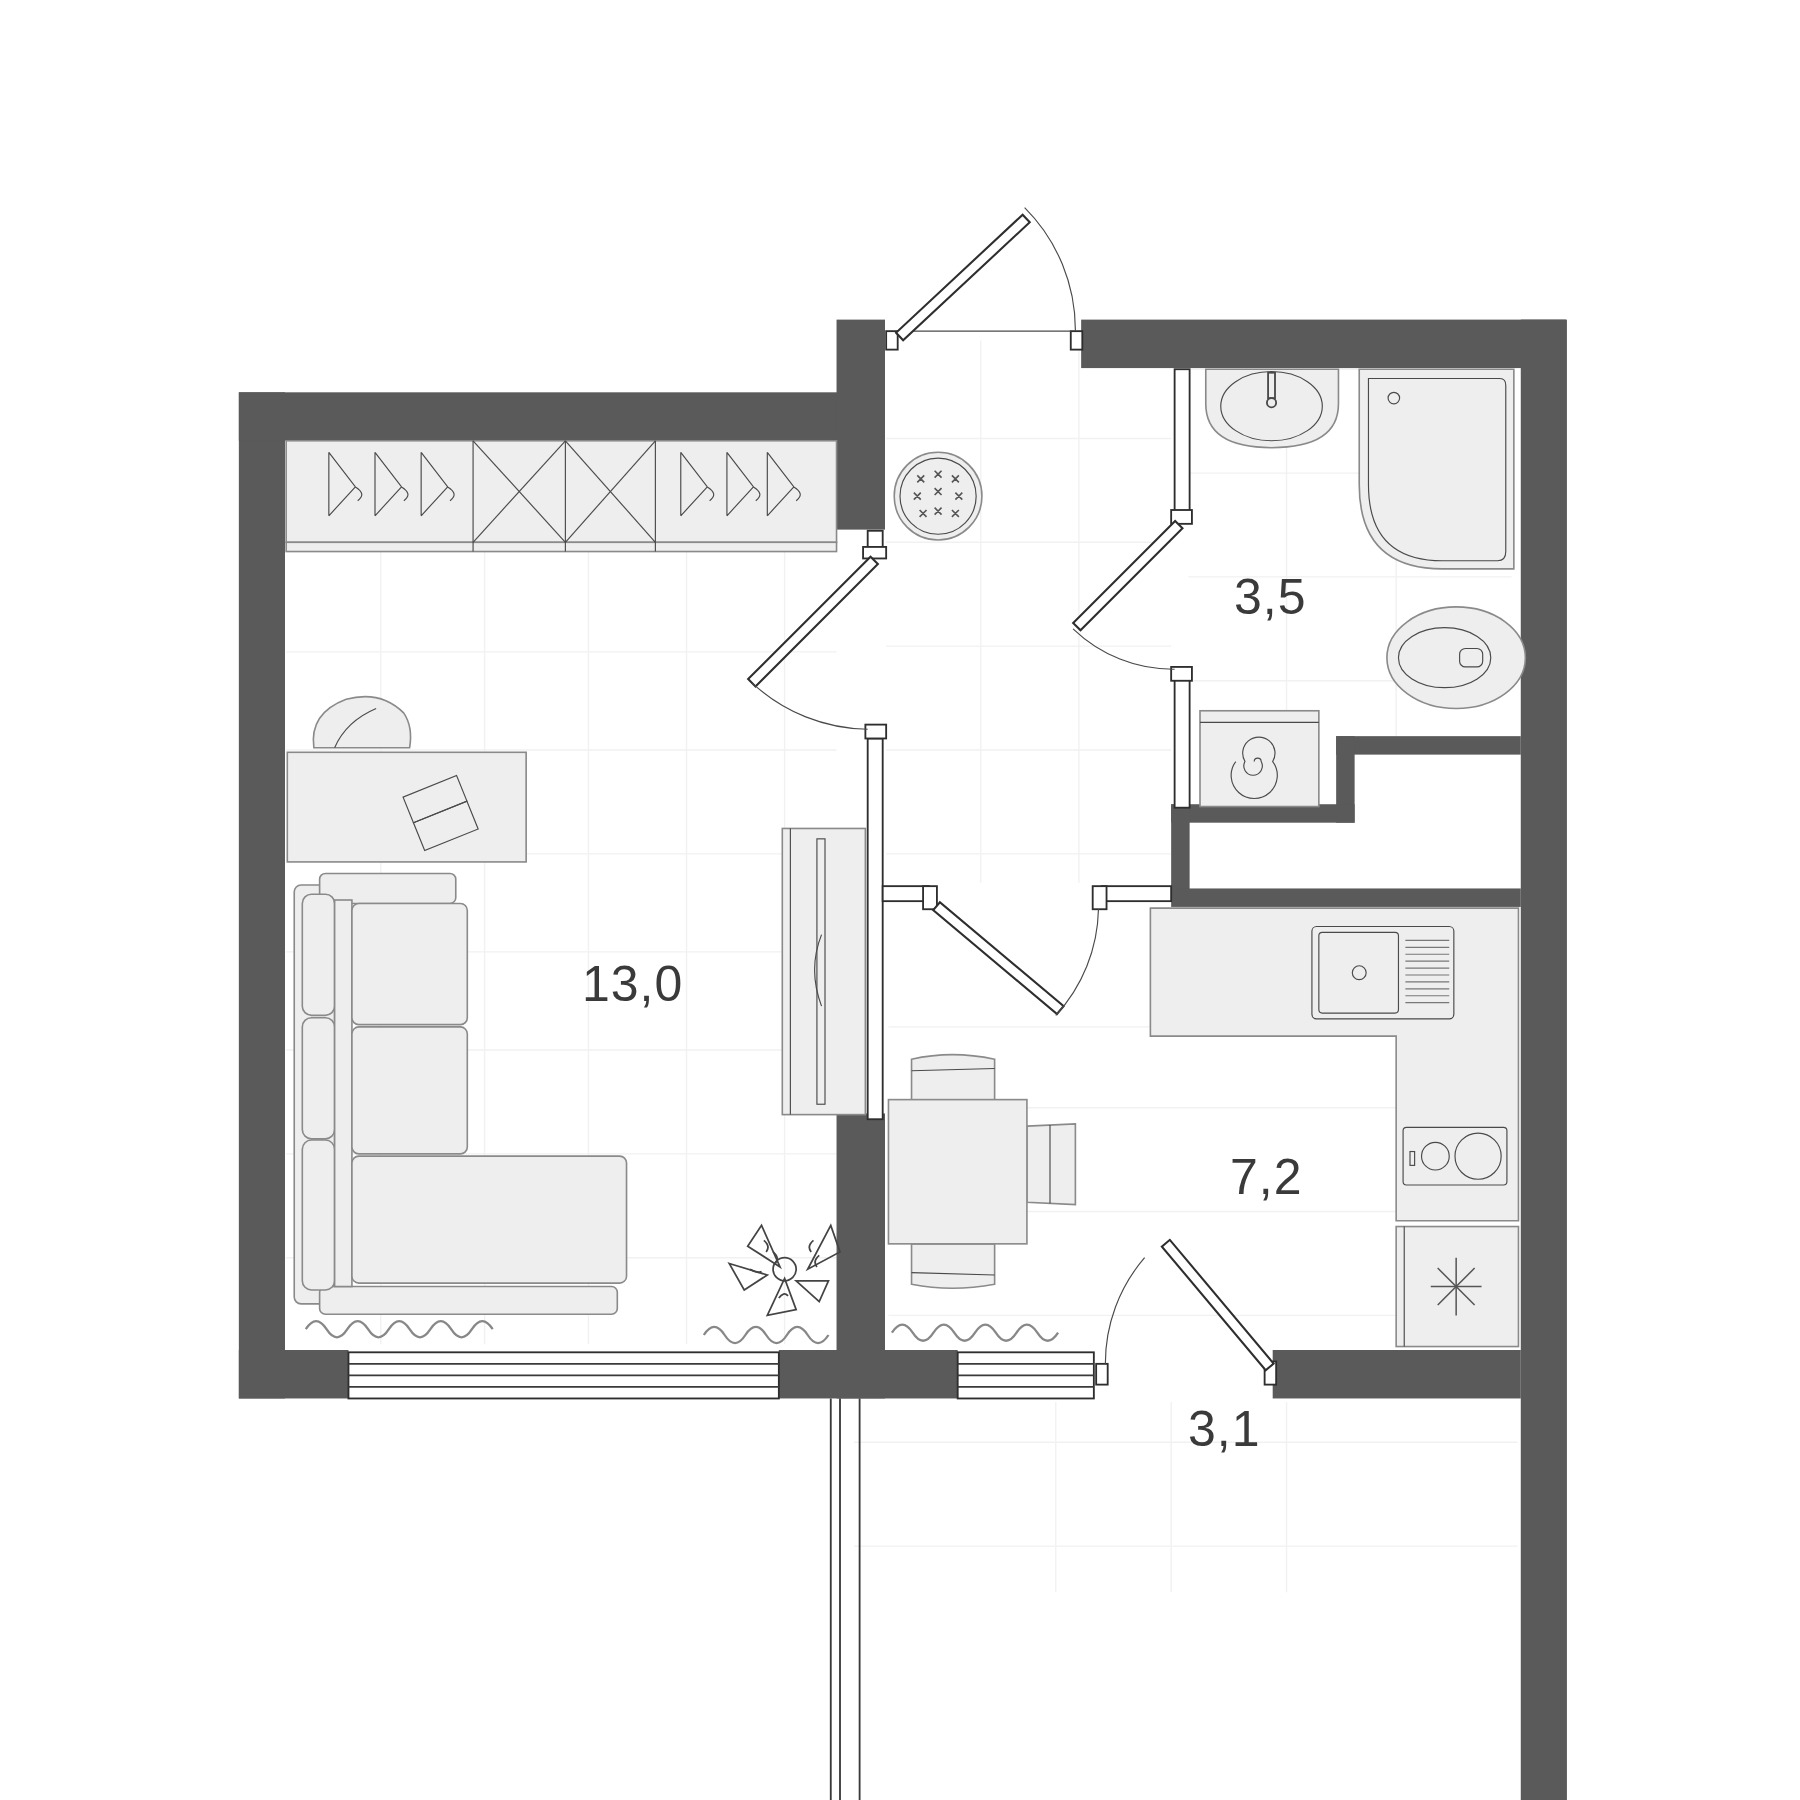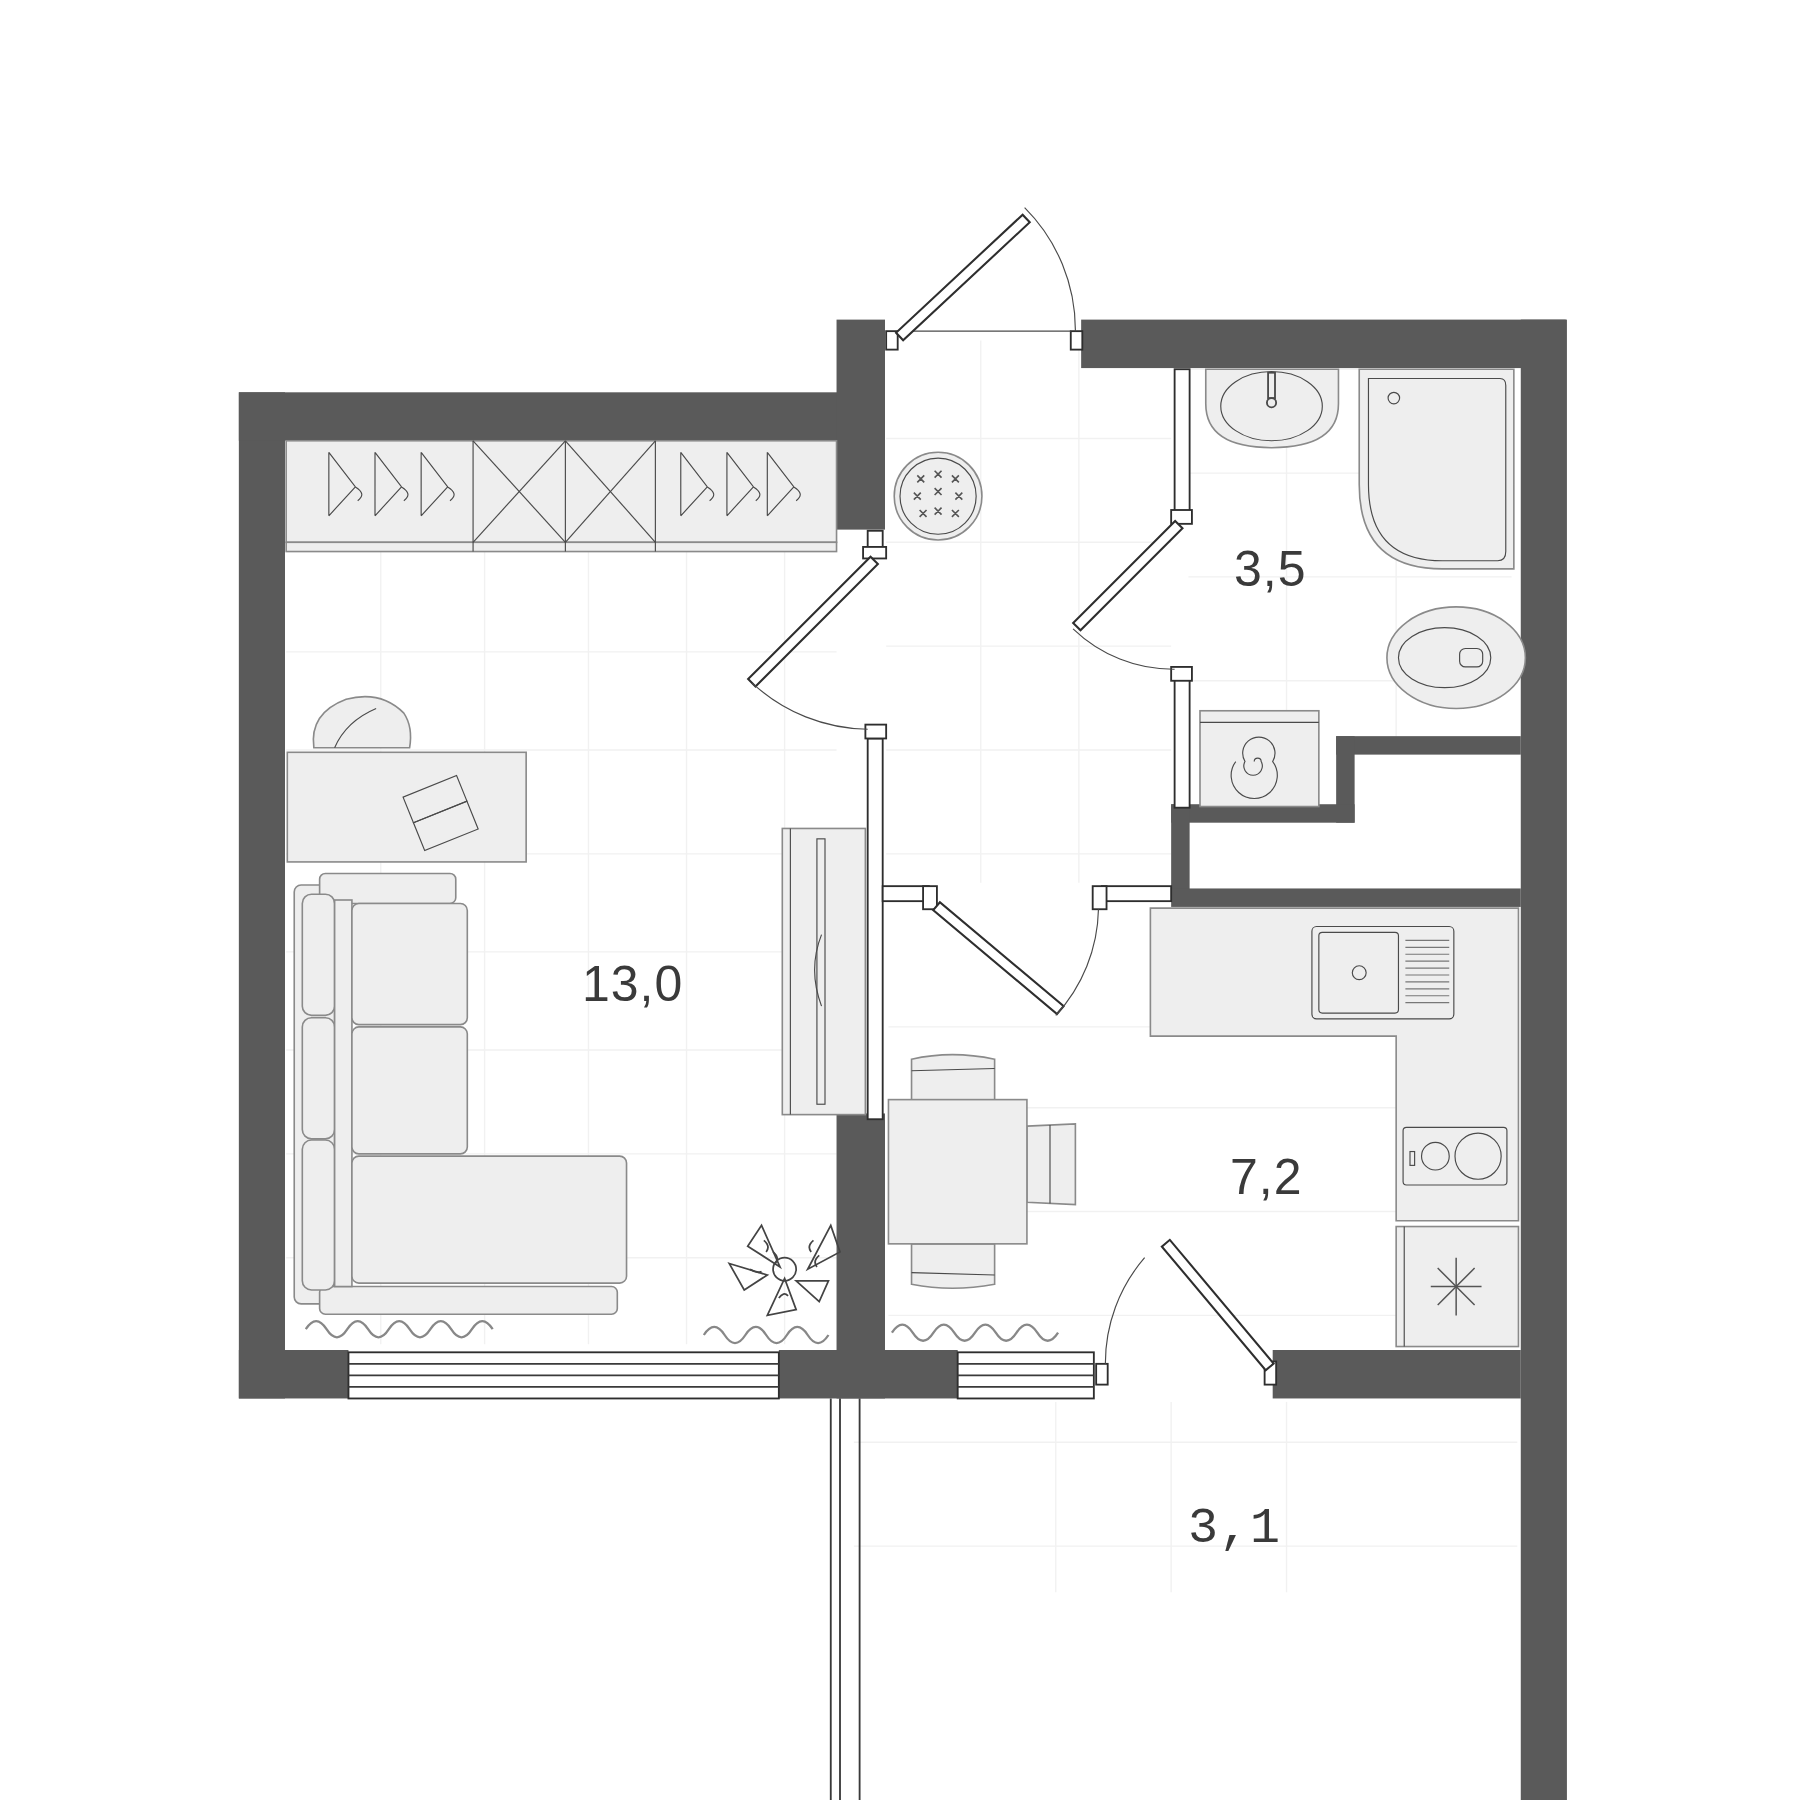--- a/index.html
+++ b/index.html
@@ -305,15 +305,15 @@
     <path class="thin" d="M712 810 Q700 840 712 872"></path>
   </g>
   <g stroke="#444" fill="none" stroke-width="1.5">
     <path d="M660 1062 L676 1098 L648 1080 Z M720 1062 L700 1100 L728 1085 Z M632 1095 L665 1105 L645 1118 Z M665 1140 L680 1108 L690 1135 Z M710 1128 L690 1110 L718 1110 Z"></path>
     <circle cx="680" cy="1100" r="10"></circle>
     <path d="M662 1075 q6 5 2 10 M670 1085 q6 5 2 10 M705 1075 q-6 5 -2 10 M710 1088 q-6 5 -2 10 M650 1100 q6 4 10 2 M675 1125 q4 -6 8 -2"></path>
   </g>
 </svg>
 
 <div class="area-label" style="left:582px; top:955px;">13,0</div>
-<div class="area-label" style="left:1234px; top:540px;">3,5</div>
+<div class="area-label" style="left:1234px; top:568px;">3,5</div>
 <div class="area-label" style="left:1187px; top:1148px;margin-left:43px;">7,2</div>
-<div class="area-label" style="left:1188px; top:1500px;font-family:Liberation Mono, monospace;">3,1</div>
+<div class="area-label" style="left:1188px; top:1400px;">3,1</div>
 
 </body></html>

